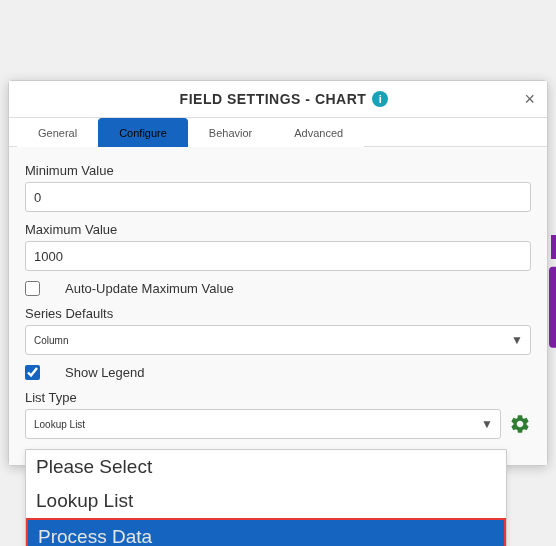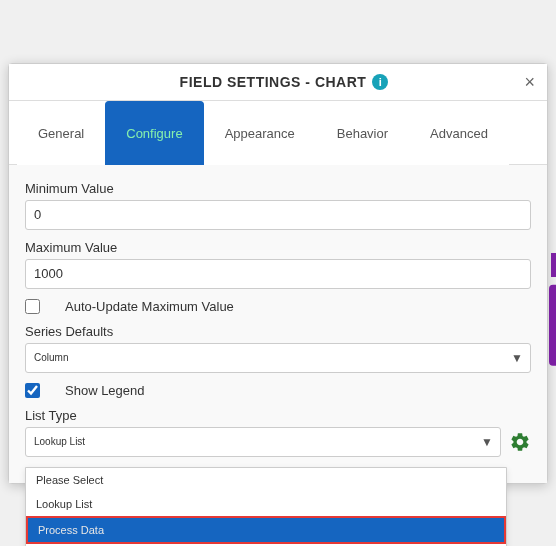--- a/index.html
+++ b/index.html
@@ -65,33 +65,33 @@
       color: #666;
       line-height: 1;
     }
     .tabs {
       display: flex;
       border-bottom: 1px solid #ddd;
       background: #fff;
       padding: 0 8px;
     }
     .tab {
-      padding: 24px 20px;
-      cursor: pointer;
-      font-size: 13px;
+      padding: 8px 20px;
+      cursor: pointer;
+      font-size: 11px;
       color: #555;
       border: 1px solid transparent;
       border-bottom: none;
       margin-bottom: -1px;
       background: #fff;
       border-radius: 4px 4px 0 0;
     }
     .tab.active {
       background: #1565c0;
-      color: #86efac;
+      color: #000000;
       border-color: #1565c0;
     }
     .modal-body {
       padding: 16px 16px 16px 16px;
       background: #f9f9f9;
       position: relative;
     }
     .form-group {
       margin-bottom: 10px;
     }
@@ -174,21 +174,21 @@
       left: 16px;
       right: 40px;
       background: #fff;
       border: 1px solid #ccc;
       border-radius: 0 0 3px 3px;
       z-index: 10;
       box-shadow: 0 2px 6px rgba(0,0,0,0.1);
     }
     .dropdown-item {
       padding: 6px 10px;
-      font-size: 11px;
+      font-size: 19px;
       color: #333;
       cursor: pointer;
     }
     .dropdown-item.selected {
       background: #1565c0;
       color: #e5e5e5;
       border: 2px solid #e53935;
     }
     .app-data-tab {
       position: absolute;
@@ -227,21 +227,20 @@
 
   <div class="modal-header">
     <span class="modal-title">FIELD SETTINGS - CHART</span>
     <span class="info-icon">i</span>
     <button class="close-btn">×</button>
   </div>
 
   <div class="tabs">
     <button class="tab">General</button>
     <button class="tab active">Configure</button>
-    <button class="tab">Appearance</button>
     <button class="tab">Behavior</button>
     <button class="tab">Advanced</button>
   </div>
 
   <div class="modal-body">
 
     <div class="form-group">
       <label>Minimum Value</label>
       <input type="text" class="form-control" value="0" style="">
     </div>

